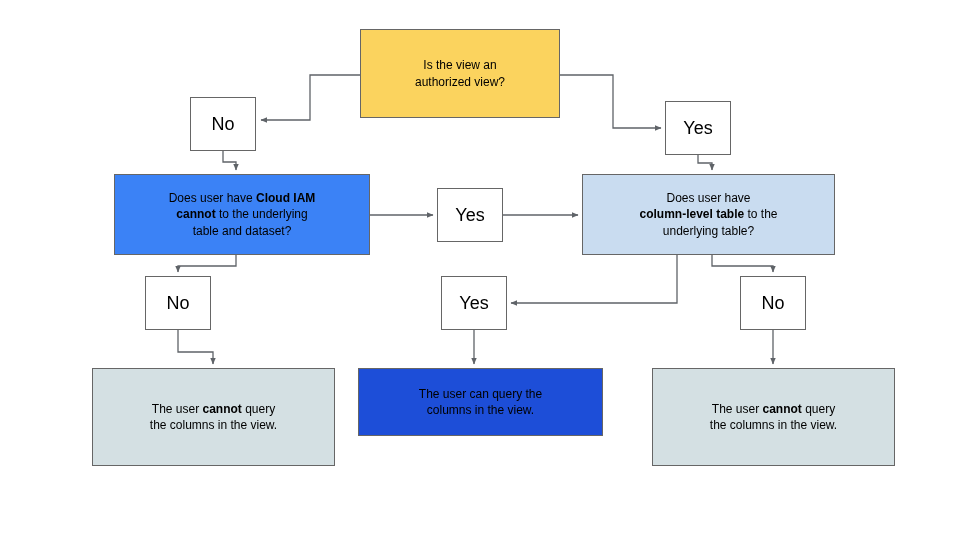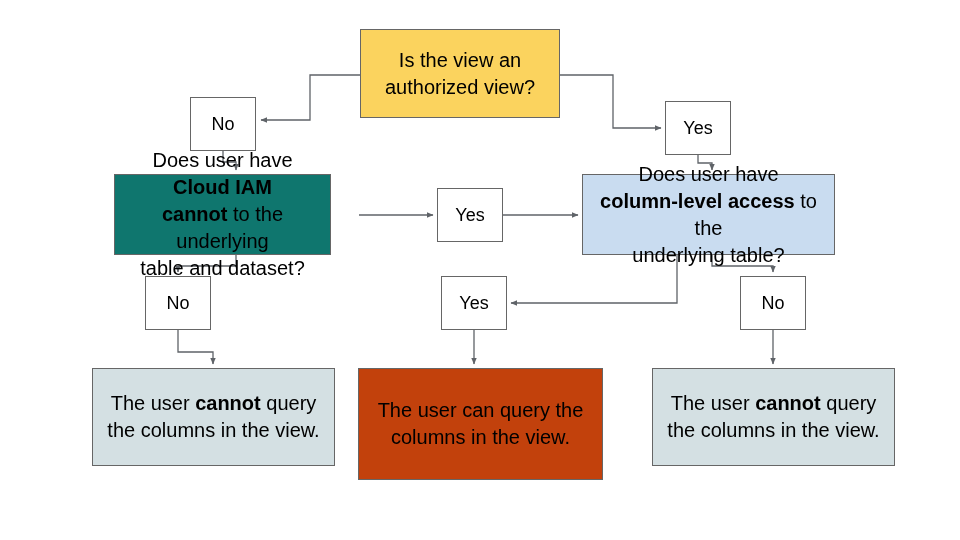--- a/index.html
+++ b/index.html
@@ -30,21 +30,21 @@
   .node-box {
     position: absolute;
     box-sizing: border-box;
     border: 1px solid #666666;
     display: flex;
     align-items: center;
     justify-content: center;
     text-align: center;
     color: #000000;
     font-family: "Liberation Sans", sans-serif;
-    font-size: 20px;
+    font-size: 12px;
     line-height: 1.35;
     padding: 2px 8px;
   }
   .node-box.small {
     font-size: 18px;
   }
   .node-text {
     display: block;
     width: 100%;
   }
@@ -80,41 +80,41 @@
   <div id="nodes-layer">
       <div class="node-box" style="left: 360px; top: 29px; width: 200px; height: 89px; background: rgb(251, 211, 94); border-color: rgb(102, 102, 102);">
         <span class="node-text">Is the view an<br>authorized view?</span>
       </div>
       <div class="node-box small" style="left: 190px; top: 97px; width: 66px; height: 54px; background: rgb(255, 255, 255); border-color: rgb(102, 102, 102);">
         <span class="node-text">No</span>
       </div>
       <div class="node-box small" style="left: 665px; top: 101px; width: 66px; height: 54px; background: rgb(255, 255, 255); border-color: rgb(102, 102, 102);">
         <span class="node-text">Yes</span>
       </div>
-      <div class="node-box" style="left: 114px; top: 174px; width: 217px; height: 81px; background: #0f766e; border-color: rgb(102, 102, 102);">
+      <div class="node-box" style="left: 114px; top: 174px; width: 256px; height: 81px; background: #3b82f6; border-color: rgb(102, 102, 102);">
         <span class="node-text">Does user have <b>Cloud IAM</b><br><b>cannot</b> to the underlying<br>table and dataset?</span>
       </div>
       <div class="node-box small" style="left: 437px; top: 188px; width: 66px; height: 54px; background: rgb(255, 255, 255); border-color: rgb(102, 102, 102);">
         <span class="node-text">Yes</span>
       </div>
       <div class="node-box" style="left: 582px; top: 174px; width: 253px; height: 81px; background: rgb(201, 220, 240); border-color: rgb(102, 102, 102);">
-        <span class="node-text">Does user have<br><b>column-level access</b> to the<br>underlying table?</span>
+        <span class="node-text">Does user have<br><b>column-level table</b> to the<br>underlying table?</span>
       </div>
       <div class="node-box small" style="left: 145px; top: 276px; width: 66px; height: 54px; background: rgb(255, 255, 255); border-color: rgb(102, 102, 102);">
         <span class="node-text">No</span>
       </div>
       <div class="node-box small" style="left: 441px; top: 276px; width: 66px; height: 54px; background: rgb(255, 255, 255); border-color: rgb(102, 102, 102);">
         <span class="node-text">Yes</span>
       </div>
       <div class="node-box small" style="left: 740px; top: 276px; width: 66px; height: 54px; background: rgb(255, 255, 255); border-color: rgb(102, 102, 102);">
         <span class="node-text">No</span>
       </div>
       <div class="node-box" style="left: 92px; top: 368px; width: 243px; height: 98px; background: rgb(212, 224, 227); border-color: rgb(102, 102, 102);">
         <span class="node-text">The user <b>cannot</b> query<br>the columns in the view.</span>
       </div>
-      <div class="node-box" style="left: 358px; top: 368px; width: 245px; height: 112px; background: #c2410c; border-color: rgb(102, 102, 102);">
+      <div class="node-box" style="left: 358px; top: 368px; width: 245px; height: 68px; background: #1d4ed8; border-color: rgb(102, 102, 102);">
         <span class="node-text">The user can query the<br>columns in the view.</span>
       </div>
       <div class="node-box" style="left: 652px; top: 368px; width: 243px; height: 98px; background: rgb(212, 224, 227); border-color: rgb(102, 102, 102);">
         <span class="node-text">The user <b>cannot</b> query<br>the columns in the view.</span>
       </div>
     </div>
 </div>
 
 </body></html>

